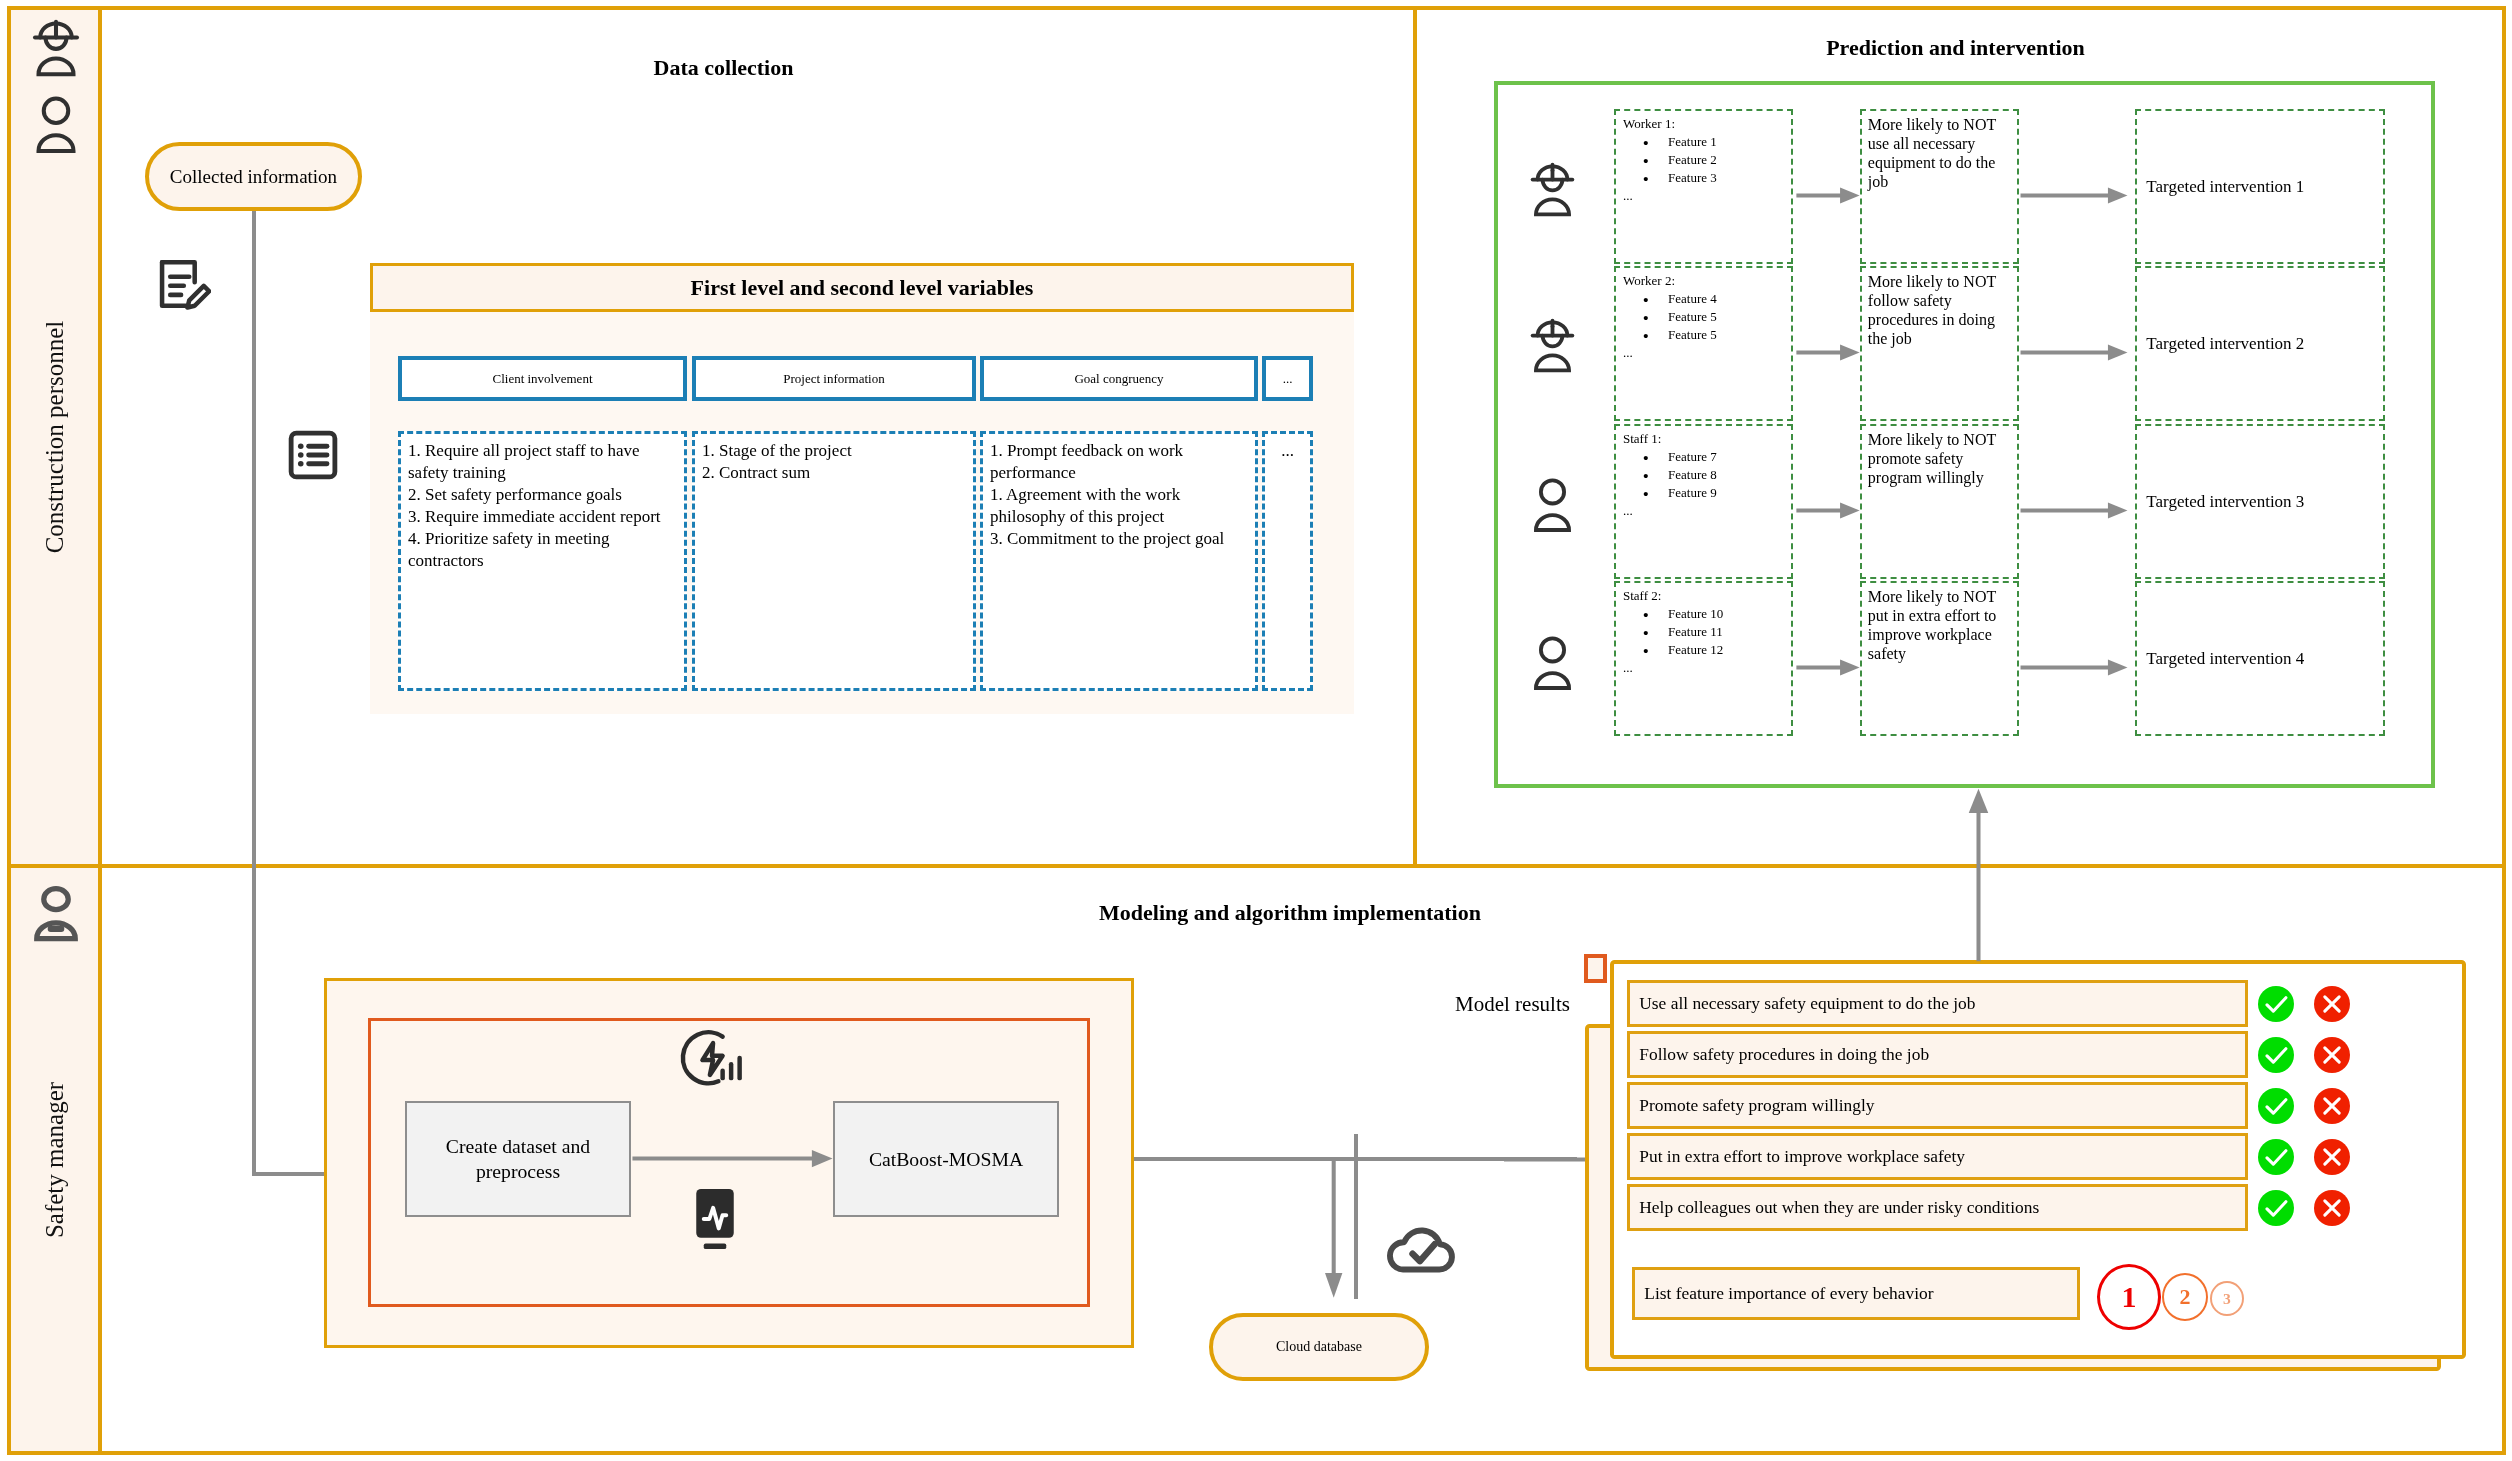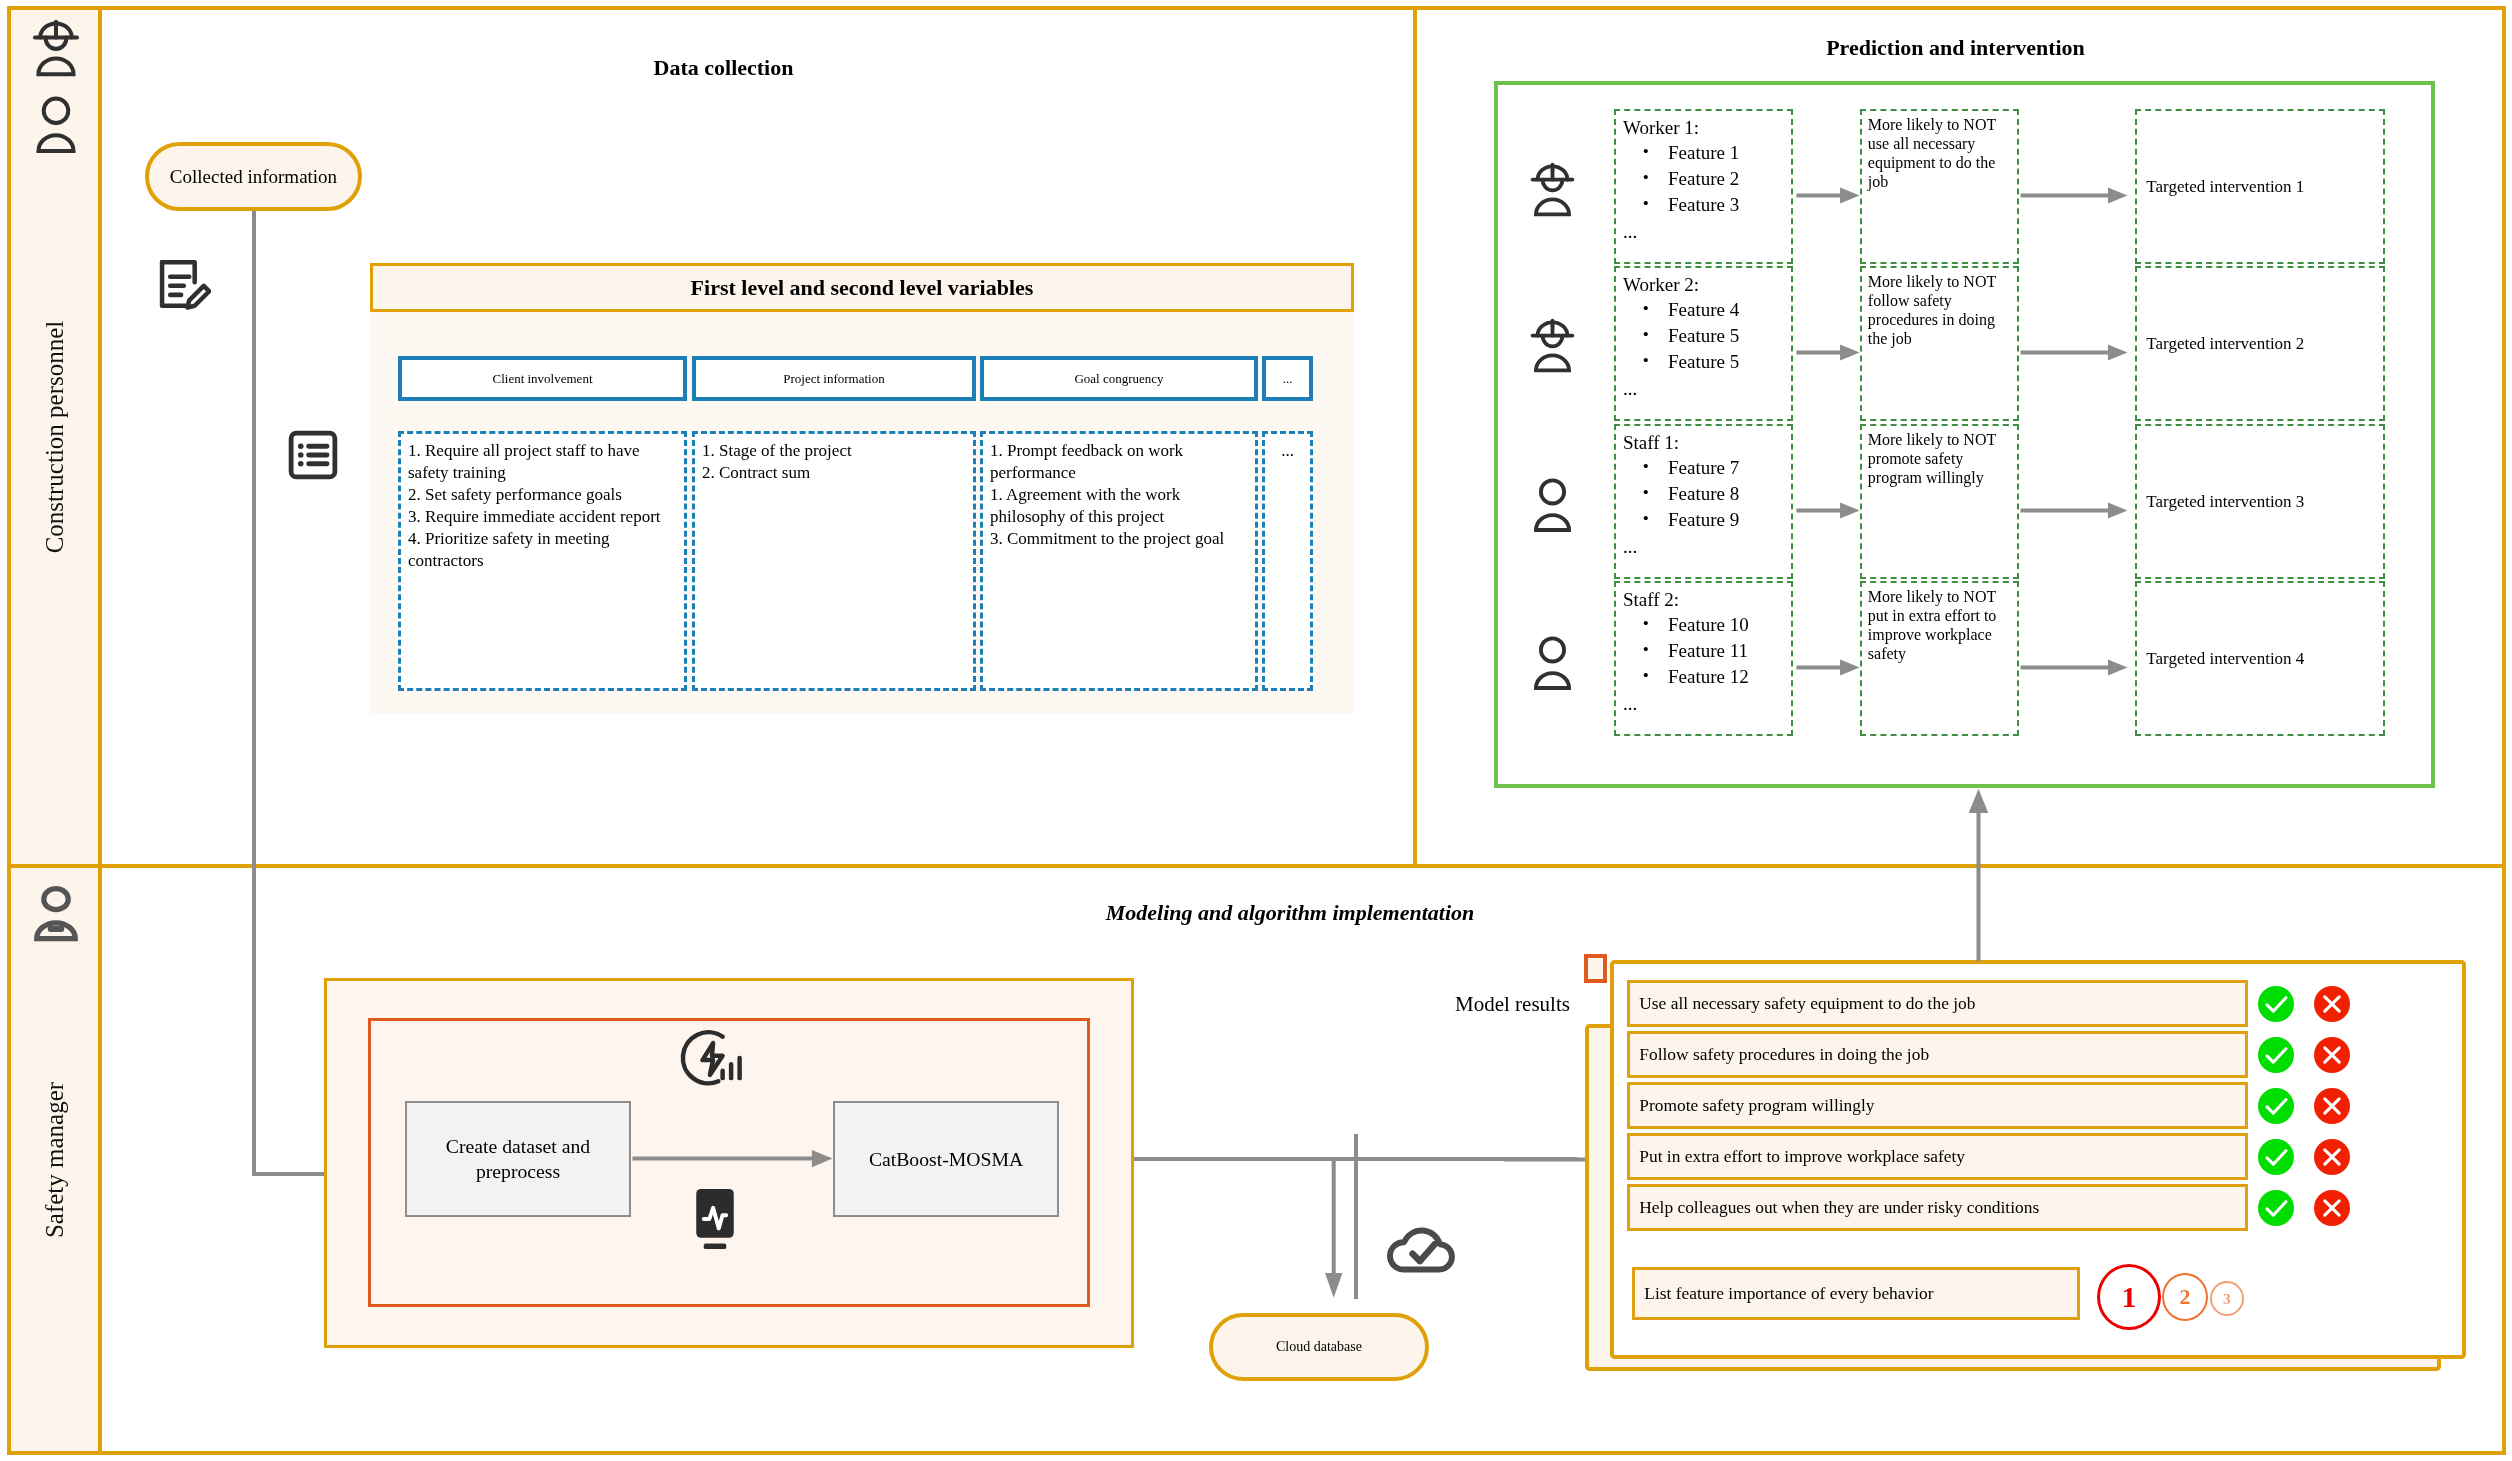--- a/index.html
+++ b/index.html
@@ -26,21 +26,21 @@
   .beige-panel{position:absolute;background:#FEF8F2;box-sizing:border-box;}
 
   .var-head{position:absolute;background:#ffffff;border:4.6px solid #1C7FB5;box-sizing:border-box;
     display:flex;align-items:center;justify-content:center;font-size:13px;}
   .var-body{position:absolute;background:#ffffff;border:3.5px dashed #1C7FB5;box-sizing:border-box;
     padding:5.8px 7px;font-size:17px;line-height:1.30;}
 
   
   .green-panel{position:absolute;border:4.6px solid #6DC24B;background:#ffffff;box-sizing:border-box;}
   .green-box{position:absolute;background:#ffffff;border:2.9px dashed #3E8E41;box-sizing:border-box;
-    padding:4.6px 7px;font-size:19px;line-height:1.22;}
+    padding:4.6px 7px;font-size:13px;line-height:1.22;}
   .gb-title{display:block;margin-bottom:1.2px;}
   .gb-li{display:block;padding-left:45px;position:relative;line-height:1.38;}
   .gb-li::before{content:"\2022";position:absolute;left:19.7px;top:-1.2px;font-size:17.4px;}
   .gb-ellip{display:block;margin-top:1.2px;}
   .pred-box{position:absolute;background:#ffffff;border:2.9px dashed #3E8E41;box-sizing:border-box;
     padding:3.5px 5.8px;font-size:16px;line-height:1.20;}
   .interv-box{position:absolute;background:#ffffff;border:2.9px dashed #3E8E41;box-sizing:border-box;
     display:flex;align-items:center;padding-left:9.3px;font-size:17px;}
 
   
@@ -99,21 +99,21 @@
   <div class="icon" style="left:28px;top:884px;width:56px;height:60px;">
     <svg viewBox="0 0 64 68" width="56" height="60" fill="none" stroke="#555" stroke-width="6" stroke-linecap="round">
       <ellipse cx="32" cy="17" rx="14" ry="12"></ellipse>
       <path d="M10 62 a22 18 0 0 1 44 0 z"></path>
       <line x1="26" y1="51" x2="38" y2="51" stroke-width="7"></line>
     </svg>
   </div>
 
   <div class="section-title" style="left:573px;top:55px;width:301px;">Data collection</div>
   <div class="section-title" style="left:1730px;top:35px;width:451px;">Prediction and intervention</div>
-  <div class="section-title" style="left:862px;top:900px;width:856px;font-style:italic;">Modeling and algorithm implementation</div>
+  <div class="section-title" style="left:862px;top:900px;width:856px;">Modeling and algorithm implementation</div>
 
   <div class="pill" style="left:145px;top:142px;width:217px;height:69px;">
     <span>Collected information</span>
   </div>
 
   <div class="icon" style="left:153px;top:255px;width:58px;height:58px;">
     <svg viewBox="0 0 64 64" width="58" height="58" fill="none" stroke="#303030" stroke-width="5" stroke-linecap="round" stroke-linejoin="round">
       <path d="M10 8 h36 v22"></path>
         <path d="M10 8 v48 h26"></path>
       <line x1="19" y1="24" x2="40" y2="24"></line>

